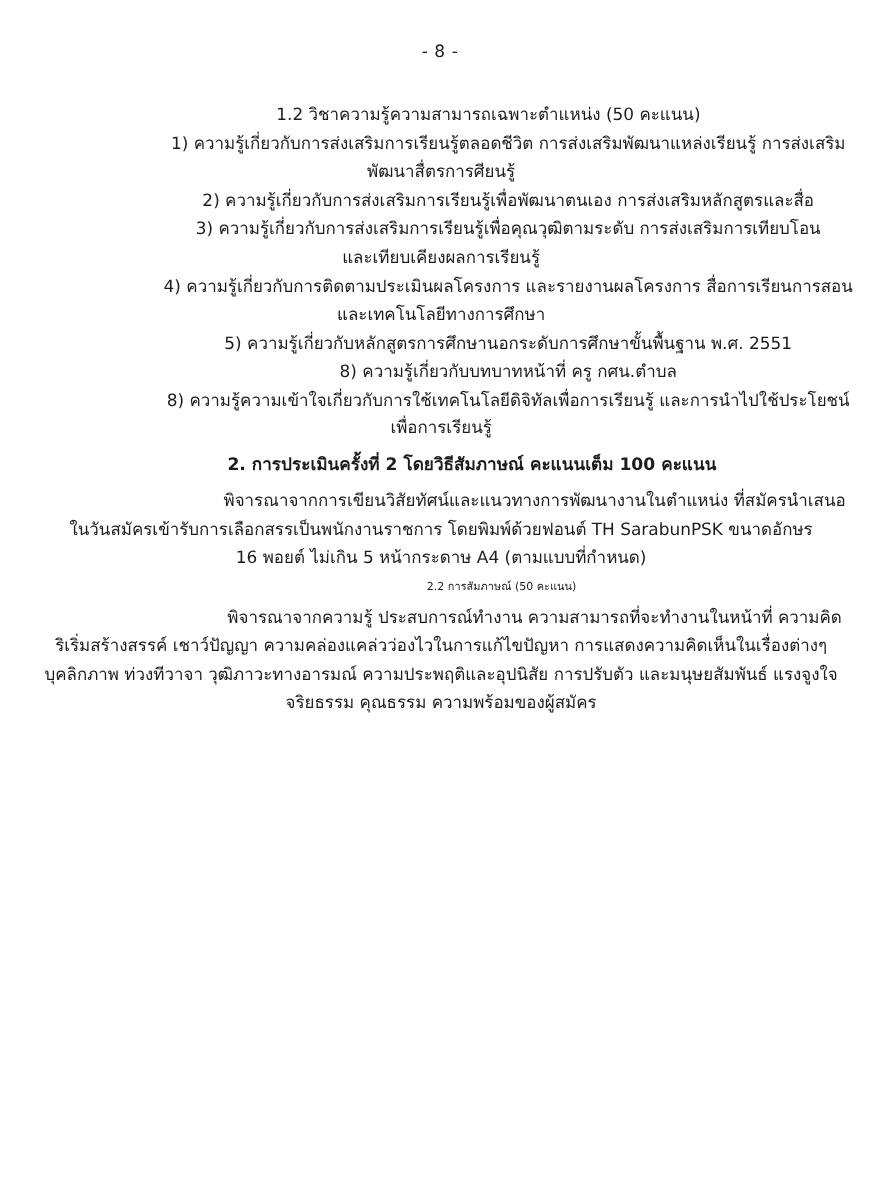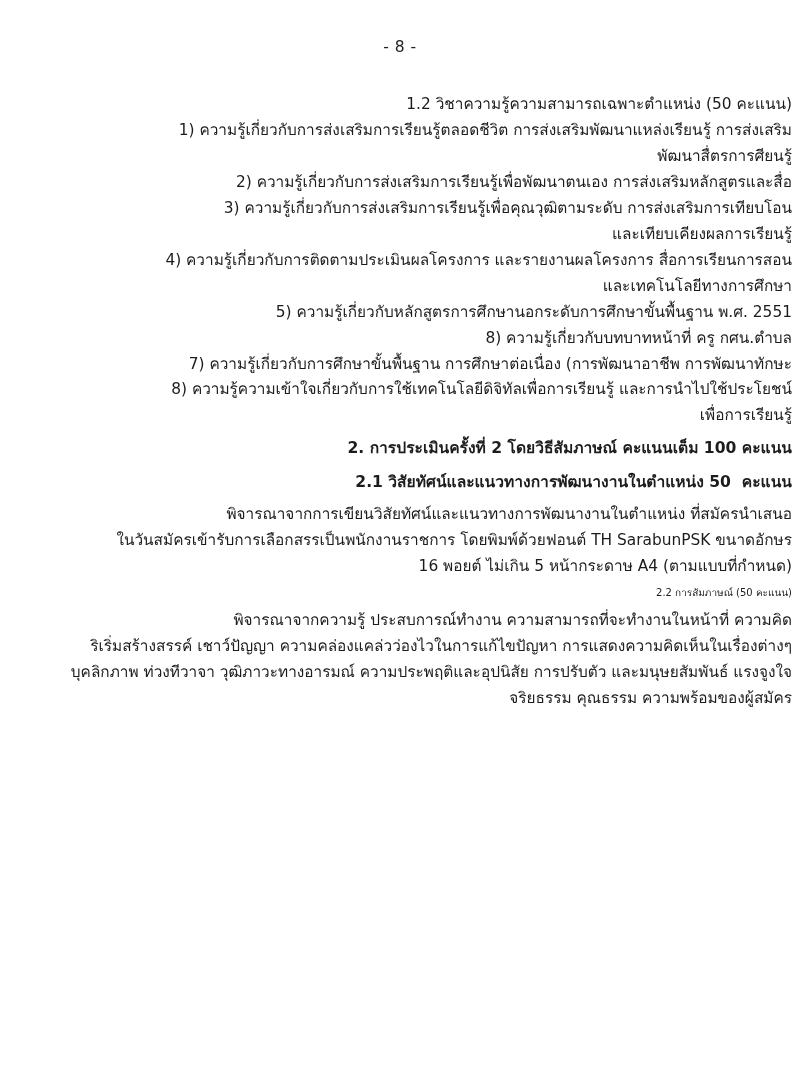--- a/index.html
+++ b/index.html
@@ -31,21 +31,21 @@
   }
   .content {
     margin-top: 36px;
     padding: 0 8px 0 10px;
   }
   .para {
     font-size: 15.4px;
     line-height: 1.62;
     color: #1c1c1c;
     margin: 0 0 1px 0;
-    text-align: right;
+    text-align: center;
     white-space: pre-wrap;
   }
   .indent-1 { text-indent: 86px; }
   .indent-2 { text-indent: 122px; }
   .indent-3 { text-indent: 170px; }
   .indent-none { text-indent: 0; }
   .heading-1 {
     font-size: 15.6px;
     font-weight: bold;
     text-indent: 56px;
@@ -84,28 +84,26 @@
     <p class="para indent-2">3) ความรู้เกี่ยวกับการส่งเสริมการเรียนรู้เพื่อคุณวุฒิตามระดับ การส่งเสริมการเทียบโอน</p>
     <p class="para indent-none">และเทียบเคียงผลการเรียนรู้</p>
 
     <p class="para indent-2">4) ความรู้เกี่ยวกับการติดตามประเมินผลโครงการ และรายงานผลโครงการ สื่อการเรียนการสอน</p>
     <p class="para indent-none">และเทคโนโลยีทางการศึกษา</p>
 
     <p class="para indent-2">5) ความรู้เกี่ยวกับหลักสูตรการศึกษานอกระดับการศึกษาขั้นพื้นฐาน พ.ศ. 2551</p>
 
     <p class="para indent-2">8) ความรู้เกี่ยวกับบทบาทหน้าที่ ครู กศน.ตำบล</p>
 
-    <p class="para indent-2">7) ความรู้เกี่ยวกับการศึกษาขั้นพื้นฐาน การศึกษาต่อเนื่อง (การพัฒนาอาชีพ การพัฒนาทักษะ</p>
 
     <p class="para indent-2">8) ความรู้ความเข้าใจเกี่ยวกับการใช้เทคโนโลยีดิจิทัลเพื่อการเรียนรู้ และการนำไปใช้ประโยชน์</p>
     <p class="para indent-none">เพื่อการเรียนรู้</p>
 
     <p class="para heading-1">2. การประเมินครั้งที่ 2 โดยวิธีสัมภาษณ์ คะแนนเต็ม 100 คะแนน</p>
 
-    <p class="para heading-2">2.1 วิสัยทัศน์และแนวทางการพัฒนางานในตำแหน่ง 50  คะแนน</p>
 
     <div class="spacer-sm"></div>
 
     <p class="para indent-3">พิจารณาจากการเขียนวิสัยทัศน์และแนวทางการพัฒนางานในตำแหน่ง ที่สมัครนำเสนอ</p>
     <p class="para indent-none">ในวันสมัครเข้ารับการเลือกสรรเป็นพนักงานราชการ โดยพิมพ์ด้วยฟอนต์ TH SarabunPSK ขนาดอักษร</p>
     <p class="para indent-none">16 พอยต์ ไม่เกิน 5 หน้ากระดาษ A4 (ตามแบบที่กำหนด)</p>
 
     <p class="para heading-3">2.2 การสัมภาษณ์ (50 คะแนน)</p>
 
     <div class="spacer-sm"></div>

